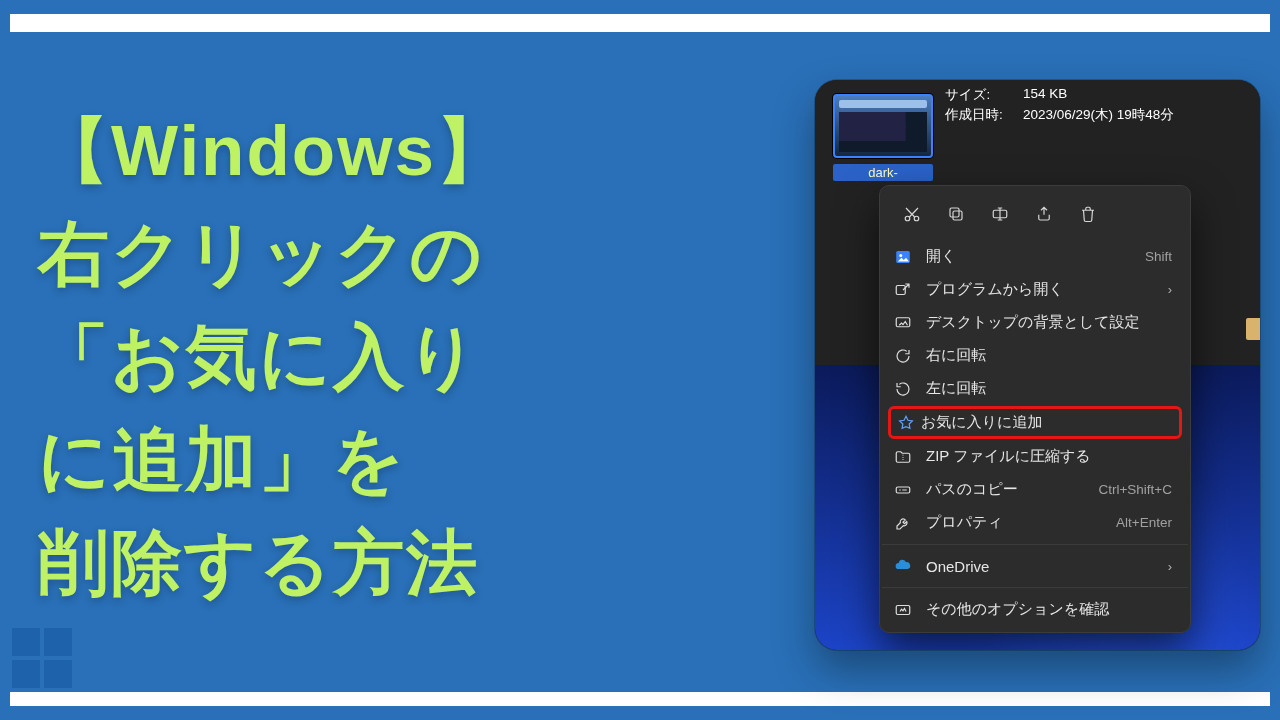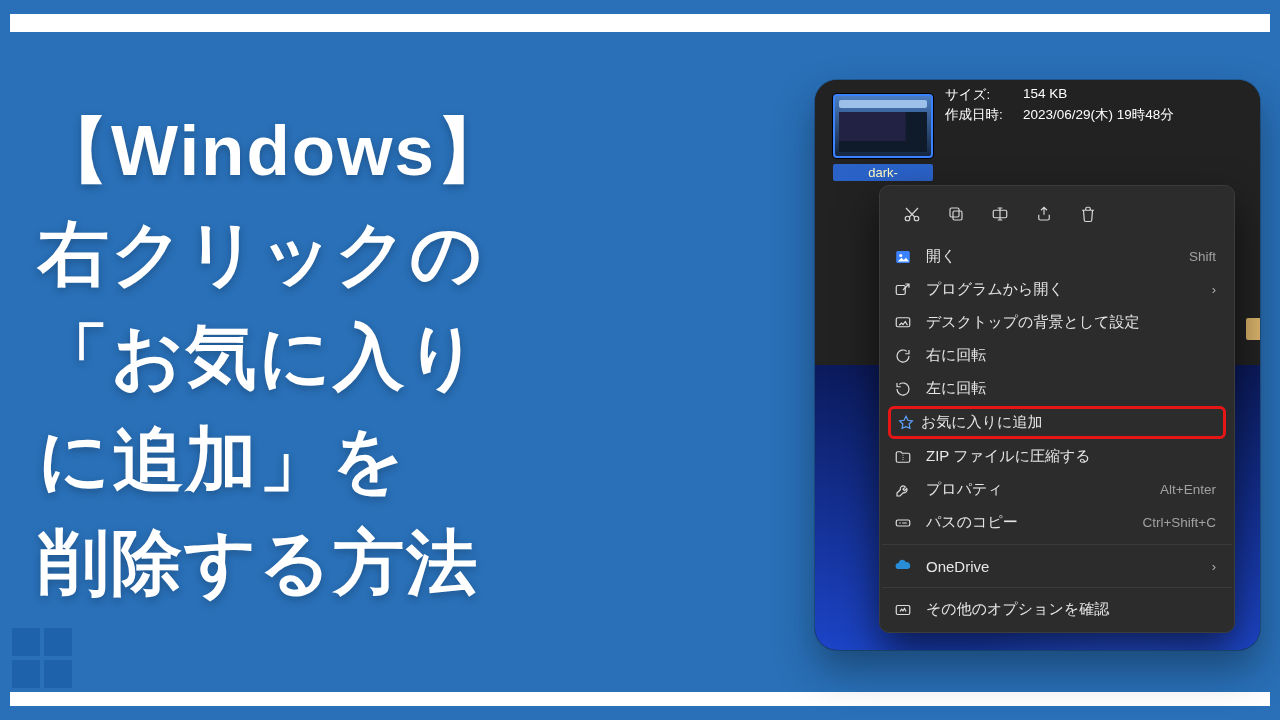--- a/index.html
+++ b/index.html
@@ -17,21 +17,21 @@
     height: 18px;
     background: #fff;
   }
   .top-bar { top: 14px; }
   .bottom-bar { bottom: 14px; height: 14px; }
 
   .title-block {
     position: absolute;
     left: 38px;
     top: 100px;
-    color: #ffffff;
+    color: #bef264;
     font-size: 71px;
     font-weight: 700;
     line-height: 1.45;
     text-shadow: 0 3px 8px rgba(0,0,0,.25);
     letter-spacing: 2px;
     white-space: pre-line;
   }
 
   .win-logo {
     position: absolute;
@@ -114,21 +114,21 @@
     color: #fff;
   }
   .tooltip .row { display:flex; margin-bottom: 2px; }
   .tooltip .k { width: 78px; }
   .tooltip .v { }
 
   .menu {
     position: absolute;
     left: 64px;
     top: 105px;
-    width: 356px;
+    width: 312px;
     background: #2c2c2c;
     border: 1px solid #3c3c3c;
     border-radius: 10px;
     box-shadow: 0 18px 40px rgba(0,0,0,.6);
     padding: 8px 0 6px;
     font-size: 15px;
   }
   .menu .icon-row {
     display: flex;
     gap: 4px;
@@ -306,36 +306,36 @@
           <svg viewBox="0 0 24 24" fill="none" stroke="#ddd" stroke-width="1.6">
             <path d="M3 7a2 2 0 0 1 2-2h4l2 2h8a2 2 0 0 1 2 2v8a2 2 0 0 1-2 2H5a2 2 0 0 1-2-2V7z"></path>
             <path d="M12 9v1M12 12v1M12 15v1"></path>
           </svg>
         </span>
       <span class="lbl">ZIP ファイルに圧縮する</span>
     </div>
     <div class="item">
       <span class="mi">
           <svg viewBox="0 0 24 24" fill="none" stroke="#ddd" stroke-width="1.6">
+            <rect x="3" y="8" width="18" height="8" rx="2"></rect>
+            <path d="M7 12h2M11 12h6"></path>
+          </svg>
+        </span>
+      <span class="lbl">パスのコピー</span>
+      <span class="accel">Ctrl+Shift+C</span>
+    </div>
+    <div class="item">
+      <span class="mi">
+          <svg viewBox="0 0 24 24" fill="none" stroke="#ddd" stroke-width="1.6">
             <path d="M14 7a4 4 0 0 0-5.6 4.6L4 16v4h4l4.4-4.4A4 4 0 0 0 17 10l-3 3-2-2 3-3z"></path>
           </svg>
         </span>
       <span class="lbl">プロパティ</span>
       <span class="accel">Alt+Enter</span>
     </div>
-    <div class="item">
-      <span class="mi">
-          <svg viewBox="0 0 24 24" fill="none" stroke="#ddd" stroke-width="1.6">
-            <rect x="3" y="8" width="18" height="8" rx="2"></rect>
-            <path d="M7 12h2M11 12h6"></path>
-          </svg>
-        </span>
-      <span class="lbl">パスのコピー</span>
-      <span class="accel">Ctrl+Shift+C</span>
-    </div>
     <div class="sep"></div>
     <div class="item">
       <span class="mi">
           <svg viewBox="0 0 24 24">
             <path d="M6 16a4 4 0 0 1 .3-8A5 5 0 0 1 16 7a4 4 0 0 1 2 9H6z" fill="#2a8dd8"></path>
           </svg>
         </span>
       <span class="lbl">OneDrive</span>
       <span class="chev">›</span>
     </div>

